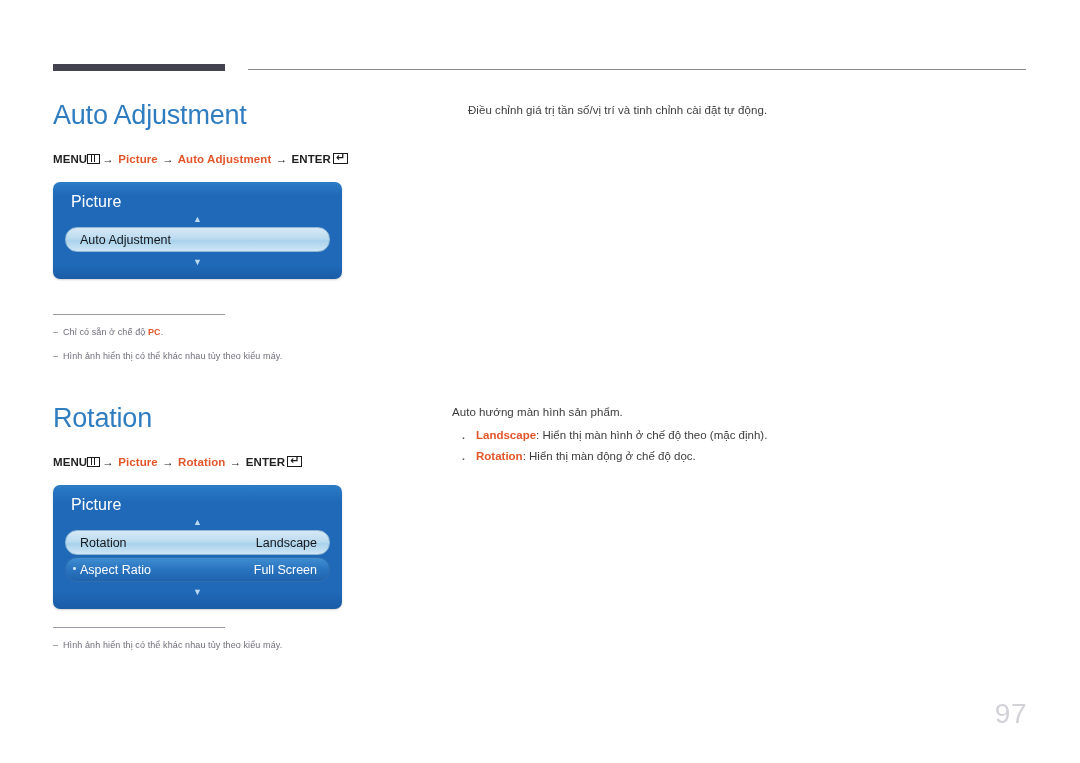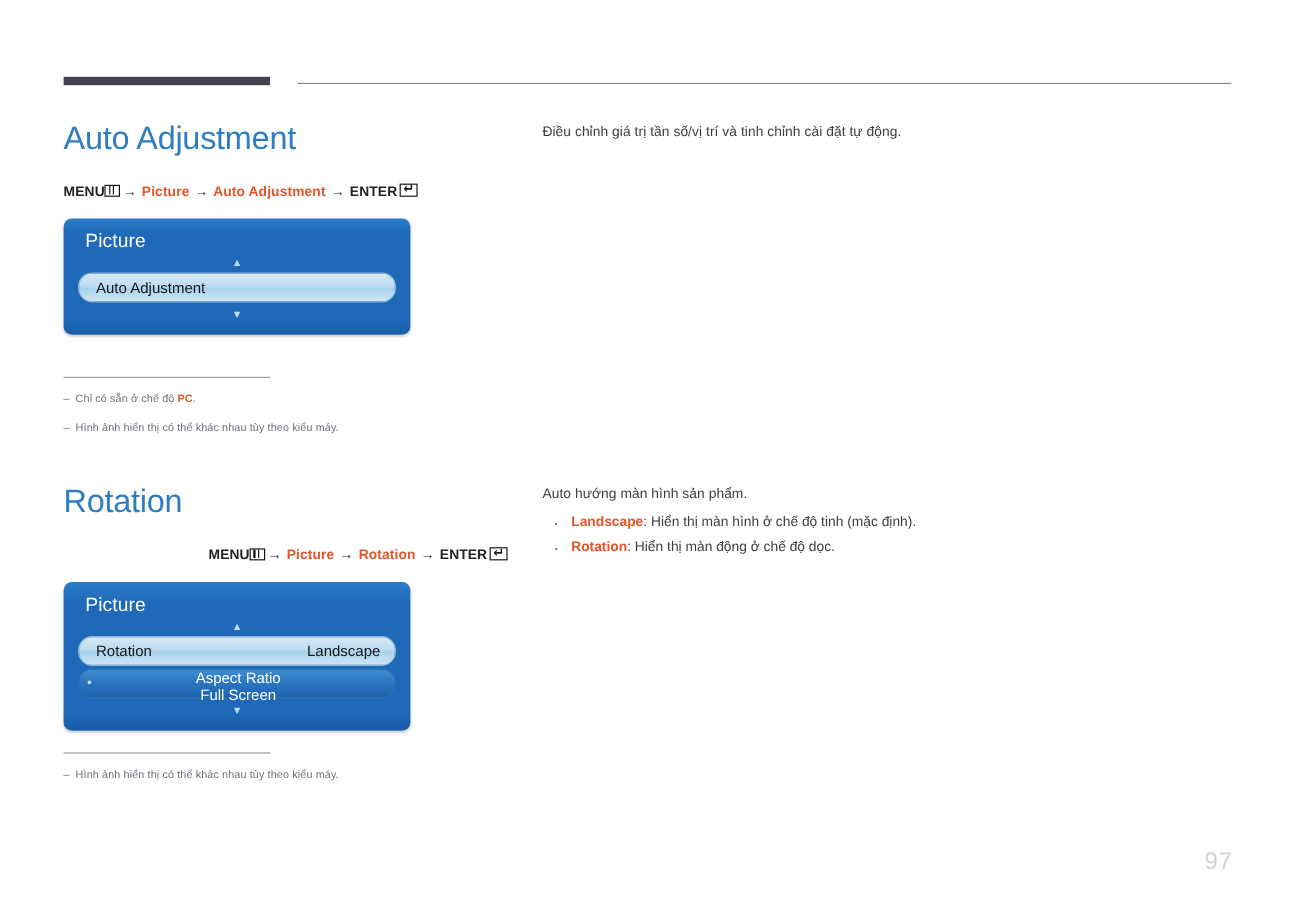--- a/index.html
+++ b/index.html
@@ -162,21 +162,20 @@
   }
   .osd-row.selected {
     background: linear-gradient(to bottom, #d7e8f5 0%, #bcdcf0 45%, #a9d2ec 55%, #cfe6f6 100%);
     color: #16161a;
     border: 1px solid #8fb8d4;
   }
   .osd-row.normal {
     background: linear-gradient(to bottom, #3f8ed2 0%, #2a74bf 50%, #1f63ad 100%);
     color: #ffffff;
     border: 1px solid #2f6fae;
-    flex-direction: column;
   }
   .osd-row .dot {
     position: absolute;
     left: 7px;
     top: 9px;
     width: 2.5px;
     height: 2.5px;
     border-radius: 50%;
     background: #cfe4f5;
   }
@@ -229,21 +228,21 @@
     font-size: 15px;
     color: #555555;
   }
   ul.bullets .term { color: #e2562a; font-weight: bold; }
 
   
   .page-number {
     position: absolute;
     right: 53px;
     bottom: 33px;
-    font-size: 20px;
+    font-size: 28px;
     color: #d2d2d8;
     letter-spacing: 0.5px;
   }
 </style>
 </head>
 <body>
 
 <div class="page">
 
   <div class="top-rules">
@@ -285,29 +284,29 @@
         <span class="dash">–</span>
         <span class="txt"><span>Chỉ có sẵn ở chế độ </span><span class="accent">PC</span><span>.</span></span>
       </div>
       <div class="note-line">
         <span class="dash">–</span>
         <span class="txt">Hình ảnh hiển thị có thể khác nhau tùy theo kiểu máy.</span>
       </div>
     </div>
   </div>
 
-  <div class="col-right" style="top:101px;">
+  <div class="col-right" style="top:101px;margin-left:16px;">
     <div class="body-text">Điều chỉnh giá trị tần số/vị trí và tinh chỉnh cài đặt tự động.</div>
   </div>
 
   <div class="col-left" style="top:404px;">
     <h1 class="section-title">Rotation</h1>
   </div>
 
-  <div class="col-left" style="top:456px;text-align:right;">
+  <div class="col-left" style="top:456px;">
     <div class="menu-path">
       <span>MENU</span><span class="icn-menu"></span><span class="arrow">→</span>
       <span class="accent">Picture</span>
       <span class="arrow">→</span>
       <span class="accent">Rotation</span>
       <span class="arrow">→</span>
       <span>ENTER</span><span class="icn-enter"><span class="ret">↵</span></span>
     </div>
   </div>
 
@@ -335,21 +334,21 @@
         <span class="dash">–</span>
         <span class="txt">Hình ảnh hiển thị có thể khác nhau tùy theo kiểu máy.</span>
       </div>
     </div>
   </div>
 
   <div class="col-right" style="top:403px;">
     <div class="body-text">Auto hướng màn hình sản phẩm.</div>
     <ul class="bullets">
       <li>
-        <span class="term">Landscape</span><span>: Hiển thị màn hình ở chế độ tinh (mặc định).</span>
+        <span class="term">Landscape</span><span>: Hiển thị màn hình ở chế độ theo (mặc định).</span>
       </li>
       <li>
         <span class="term">Rotation</span><span>: Hiển thị màn động ở chế độ dọc.</span>
       </li>
     </ul>
   </div>
 
   <div class="page-number">97</div>
 
 </div>

